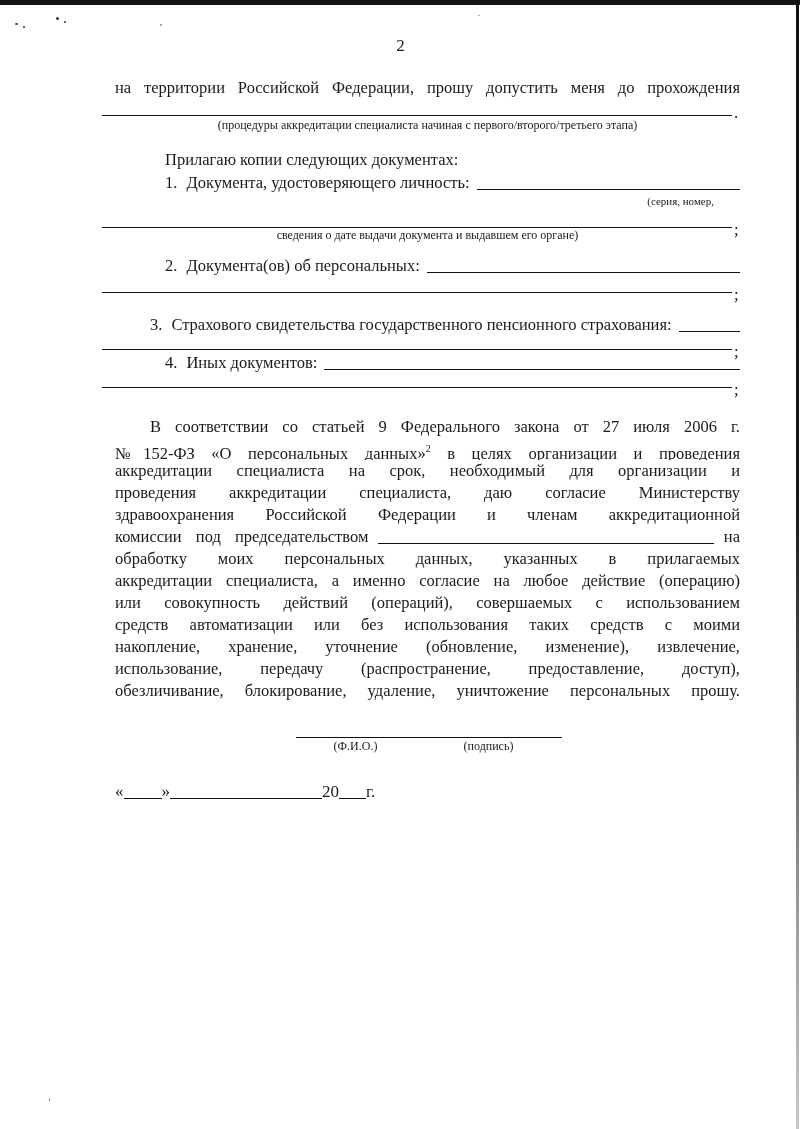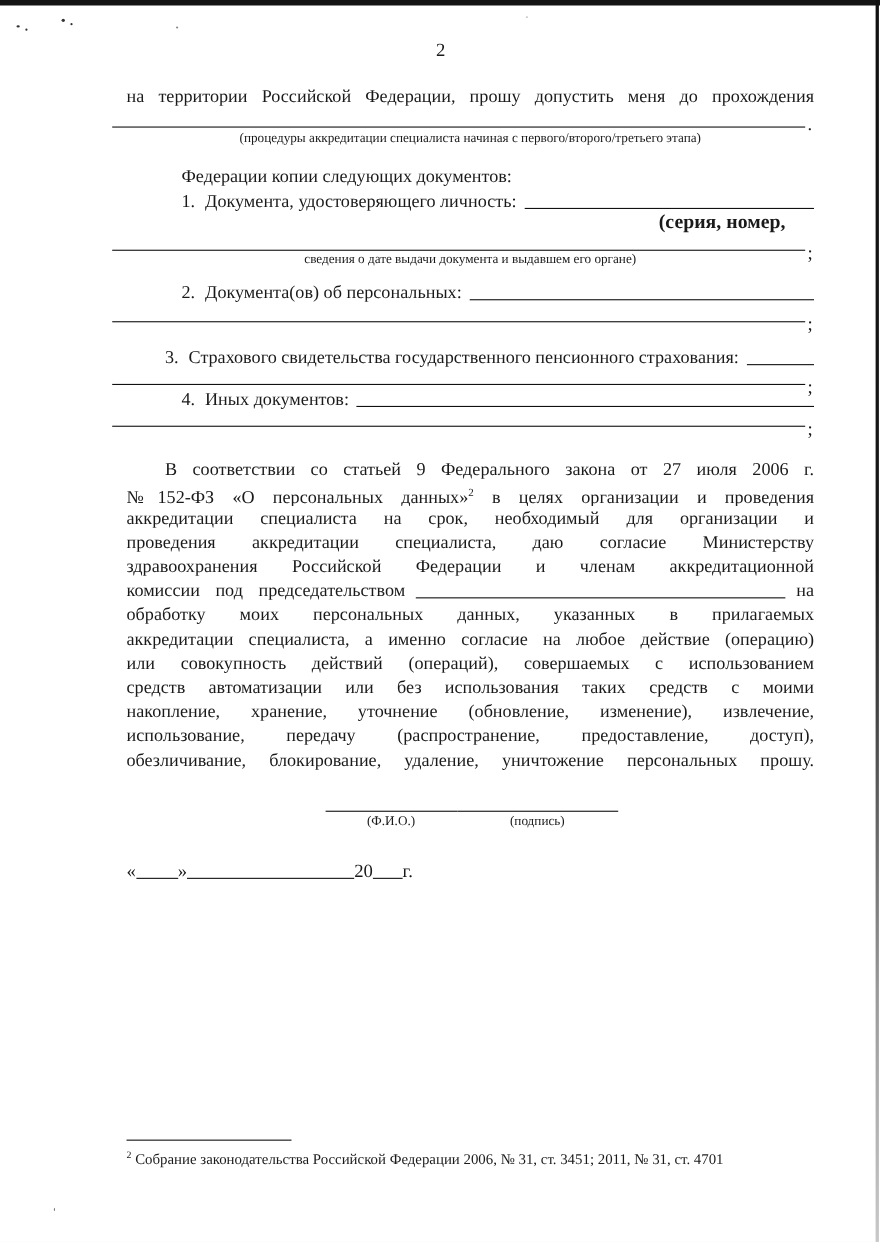--- a/index.html
+++ b/index.html
@@ -25,21 +25,21 @@
   .rule-row .rule { flex:1; border-bottom:1.7px solid #111; margin-left:-13px; height:1px; }
   .rule-row .tail { font-size:17px; line-height:8px; position:relative; top:6px; margin-left:2px; width:6px; }
   .rule-row .tail.dot { top:1px; }
   .intro-rule { margin-top:8px; }
   .r-after-cap  { margin-top:9px; }
   .r-tight      { margin-top:4px; }
 
   .caption { font-size:12px; line-height:14px; }
   .caption.center { text-align:center; }
   .caption.small { font-size:12px; margin-top:2px; }
-  .caption.right { text-align:right; padding-right:26px; font-size:18px; margin-top:1px;font-weight:bold; }
+  .caption.right { text-align:right; padding-right:26px; font-size:11px; margin-top:1px; }
 
   .attach-heading { margin-top:17px; padding-left:50px; font-size:16.5px; line-height:21px; }
 
   .item-row { display:flex; font-size:16.5px; line-height:21px; }
   .indent1 { padding-left:50px; }
   .indent2 { padding-left:35px; }
   .item-label { margin-right:9px; white-space:nowrap; }
   .item-text { white-space:nowrap; }
   .blank { border-bottom:1.6px solid #111; }
   .blank.grow { flex:1; margin-left:7px; margin-bottom:3px; }
@@ -88,21 +88,21 @@
     <div class="page-num">2</div>
 
     <div class="intro-line justified">на территории Российской Федерации, прошу допустить меня до прохождения</div>
 
     <div class="rule-row intro-rule">
       <span class="rule"></span>
       <span class="tail dot">.</span>
     </div>
     <div class="caption center small">(процедуры аккредитации специалиста начиная с первого/второго/третьего этапа)</div>
 
-    <div class="attach-heading">Федерации копии следующих  документов:</div>
+    <div class="attach-heading">Прилагаю копии следующих  документах:</div>
 
     <div class="item-row indent1 mt2">
       <span class="item-label">1.</span>
       <span class="item-text">Документа, удостоверяющего личность:</span>
       <span class="blank grow"></span>
     </div>
     <div class="caption right">(серия, номер,</div>
 
     <div class="rule-row r-after-cap">
       <span class="rule"></span>
@@ -176,18 +176,14 @@
       <span class="blank dblank1"></span>
       <span>»</span>
       <span class="blank dblank2"></span>
       <span>20</span>
       <span class="blank dblank3"></span>
       <span>г.</span>
     </div>
 
   </div>
 
-  <div class="footnote">
-    <div class="fn-rule"></div>
-    <div class="fn-text"><sup>2</sup> <span>Собрание законодательства Российской Федерации 2006, № 31, ст. 3451; 2011, № 31, ст. 4701</span></div>
-  </div>
 
 </div>
 
 </body></html>

